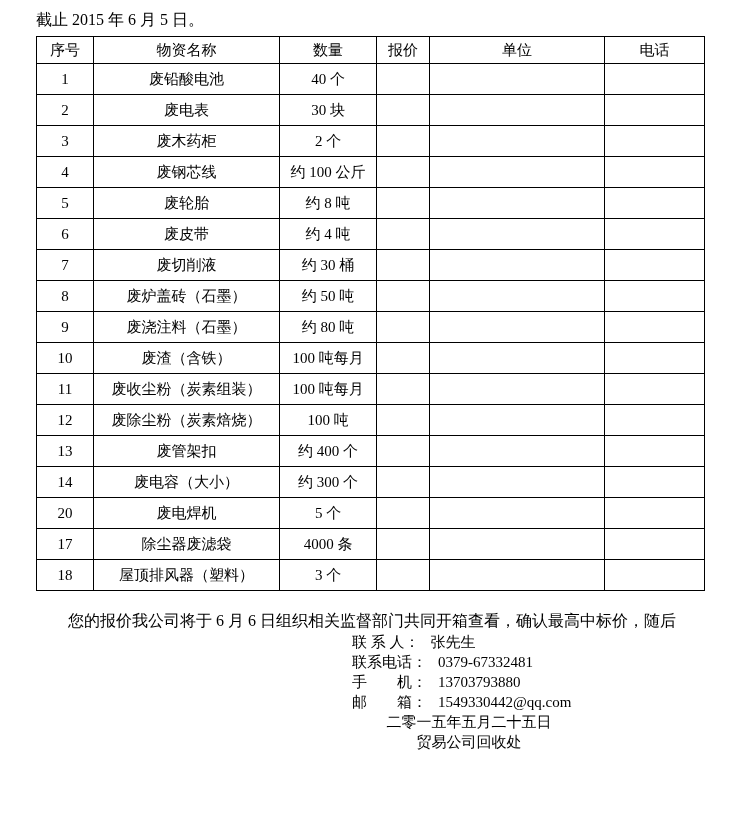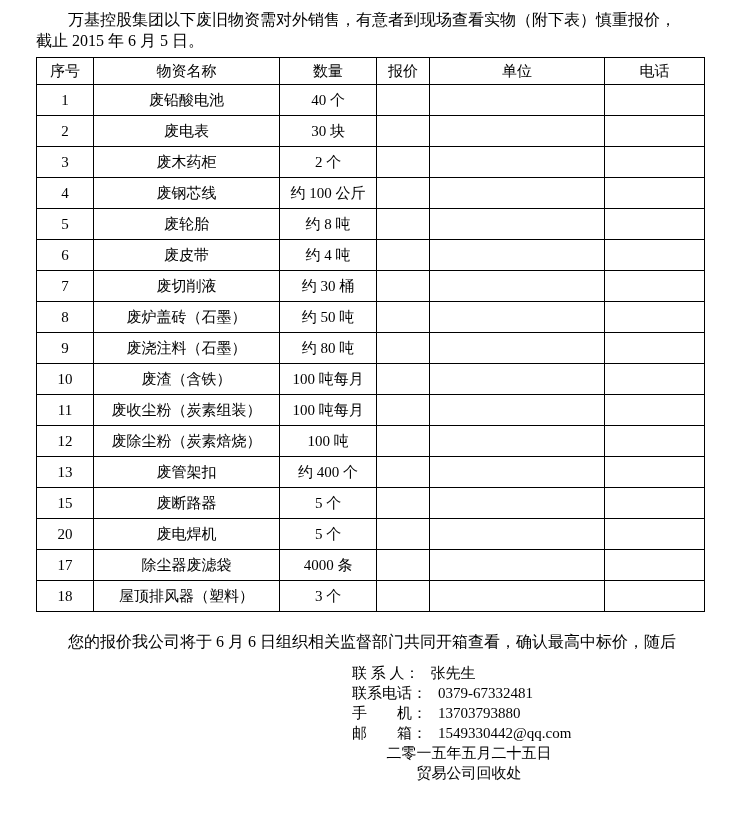--- a/index.html
+++ b/index.html
@@ -31,33 +31,32 @@
     overflow: hidden;
     box-sizing: border-box;
   }
   table.materials th { height: 27px; }
   table.materials td { height: 31px; }
   td.cell-no { vertical-align: top; padding-top: 2px; font-size: 15px; }
 
   .closing { margin-top: 19px; }
   .closing .line1 { text-indent: 2em; }
 
-  .contact { margin-left: 316px; margin-top: 11px; width: 234px; font-size: 15px; line-height: 20px; }
+  .contact { margin-left: 316px; margin-top: 1px; width: 234px; font-size: 15px; line-height: 20px; }
   .contact-row { display: flex; white-space: nowrap; }
   .contact-label { display: inline-block; }
   .contact-value { display: inline-block; padding-left: 11px; }
   .contact-center { text-align: center; white-space: nowrap; }
 </style>
 </head>
 <body>
 
 <div class="page">
 
   <div class="intro">
-    <div class="line1">万基控股集团以下废旧物资需对外销售，有意者到现场查看实物（附下表）慎重报价，</div>
     <div class="line2">截止 2015 年 6 月 5 日。</div>
   </div>
 
   <table class="materials">
     <colgroup>
       <col style="width:57px">
         <col style="width:186px">
         <col style="width:97px">
       <col style="width:53px">
         <col style="width:175px">
@@ -184,29 +183,29 @@
 
     <tr>
       <td class="cell-no">13</td>
       <td>废管架扣</td>
       <td>约 400 个</td>
       <td></td>
       <td></td>
       <td></td>
     </tr>
 
-
-    <tr>
-      <td class="cell-no">15</td>
-      <td>废断路器</td>
-      <td>5 个</td>
-      <td></td>
-      <td></td>
-      <td></td>
-    </tr>
+    <tr>
+      <td class="cell-no">14</td>
+      <td>废电容（大小）</td>
+      <td>约 300 个</td>
+      <td></td>
+      <td></td>
+      <td></td>
+    </tr>
+
 
     <tr>
       <td class="cell-no">20</td>
       <td>废电焊机</td>
       <td>5 个</td>
       <td></td>
       <td></td>
       <td></td>
     </tr>
 

